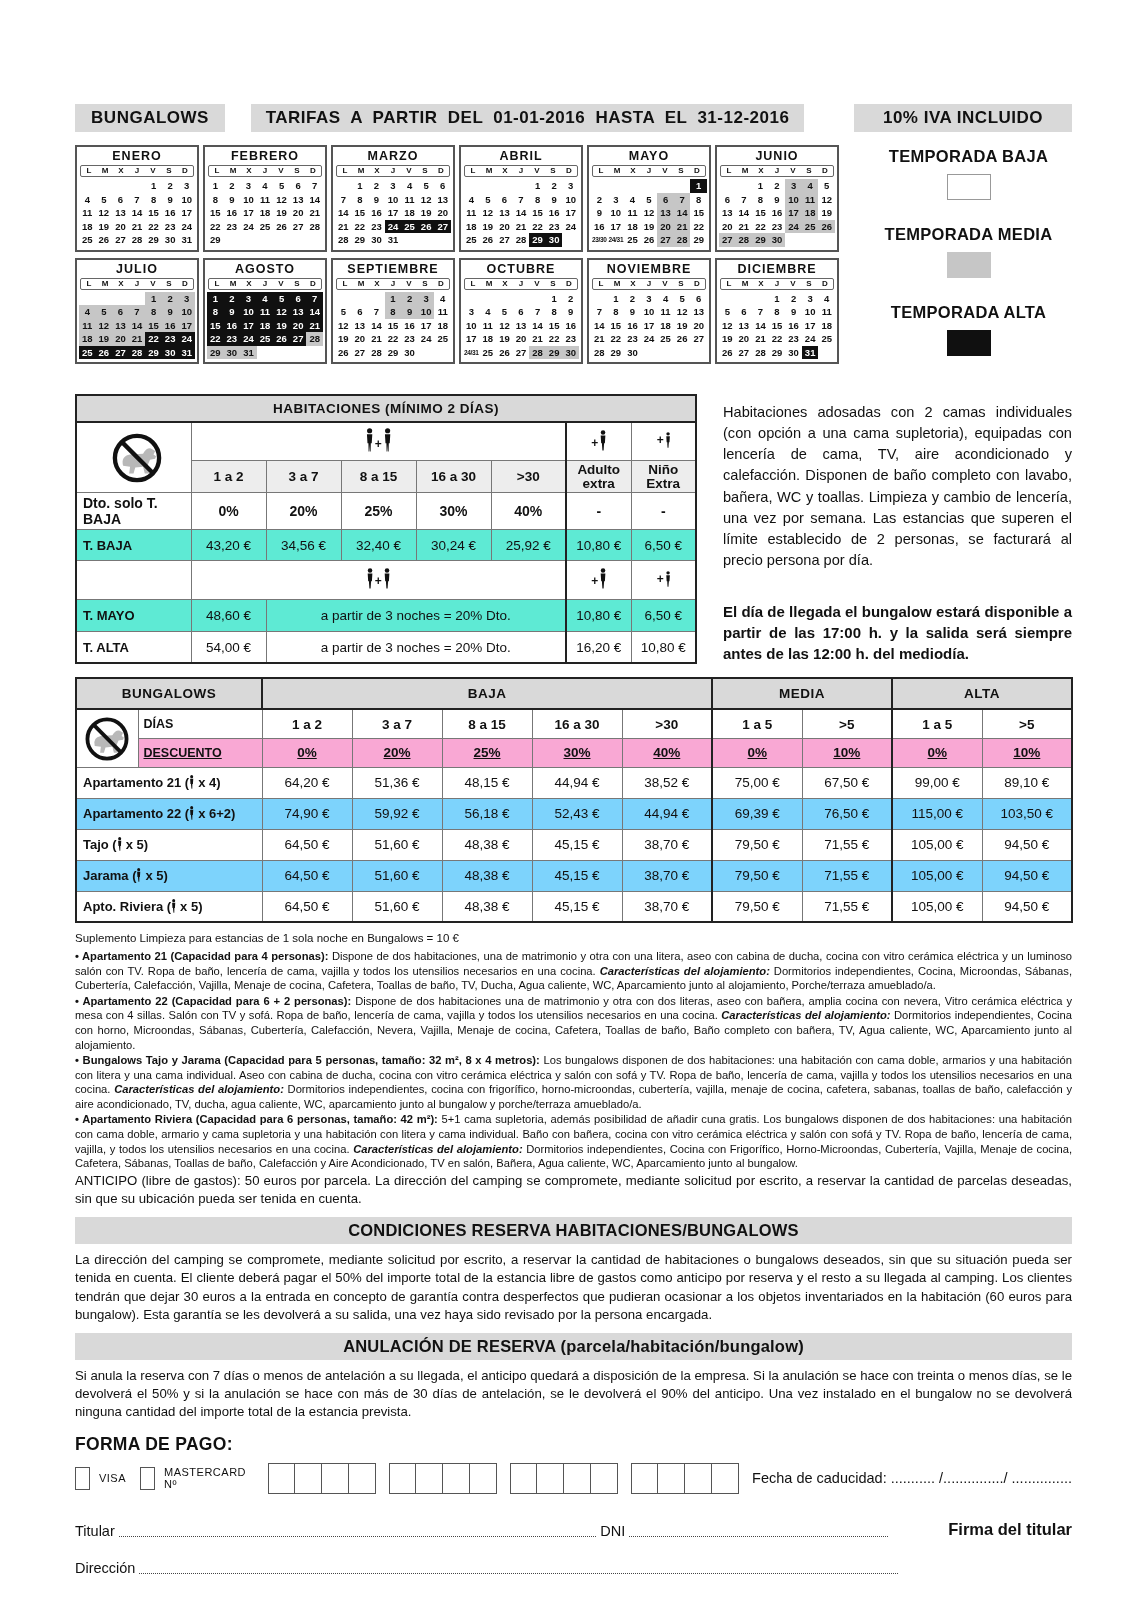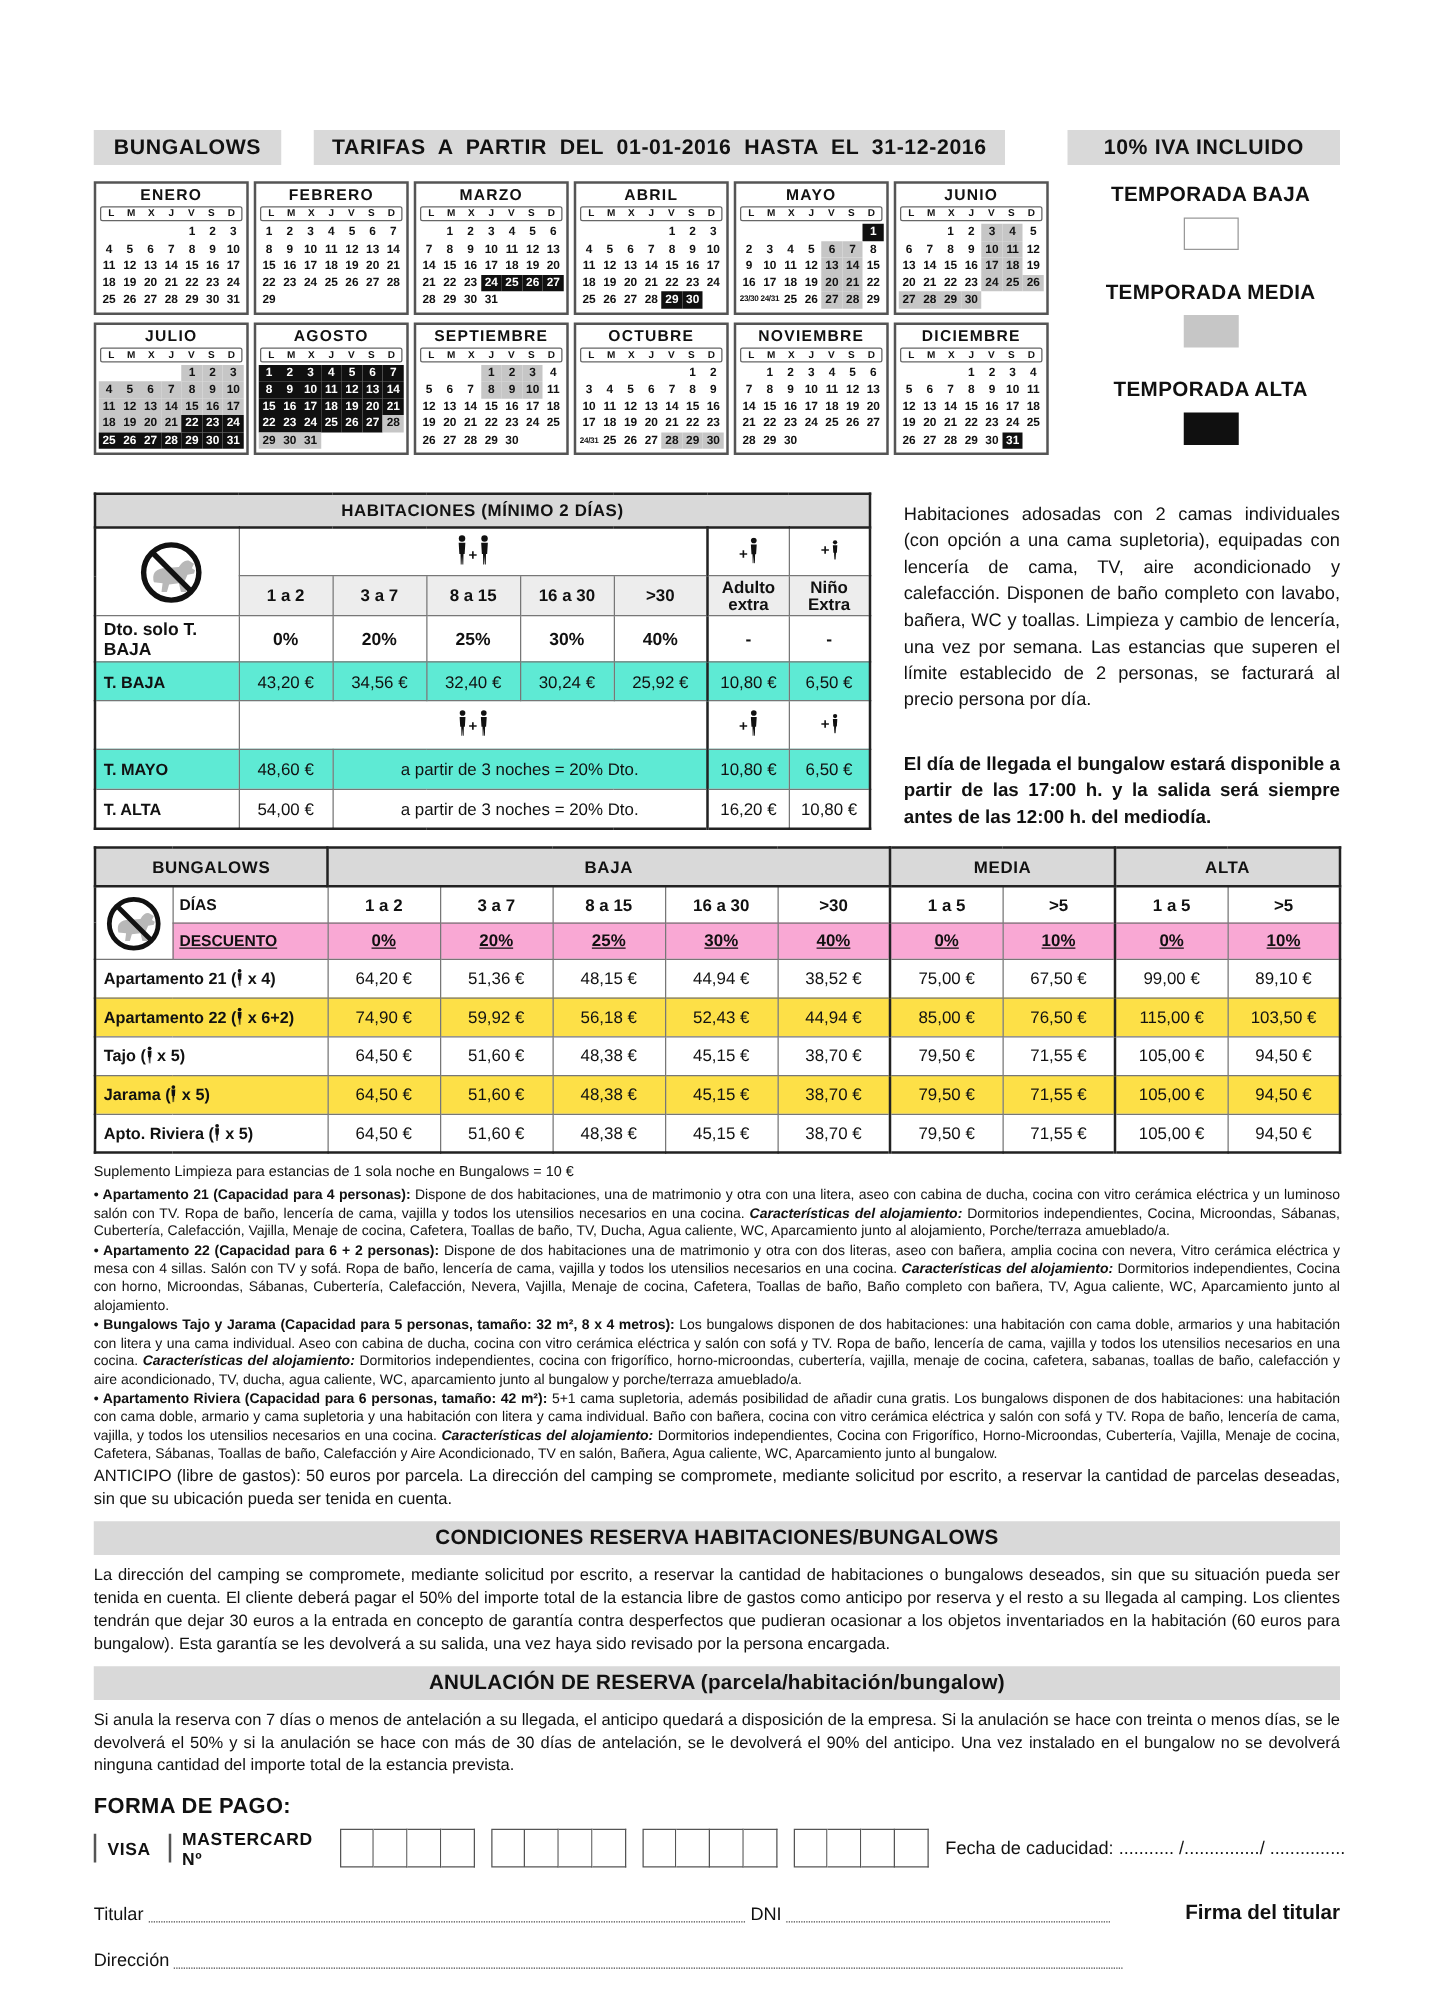--- a/index.html
+++ b/index.html
@@ -71,36 +71,36 @@
   
   .btab { width:997px; margin-top:13px; border:2px solid #222; table-layout:fixed; }
   .btab td { text-align:center; font-size:13.5px; }
   .btab .ttl td { border:2px solid #222; }
   .btab .subhdr td { font-weight:bold; height:29px; }
   .btab .subhdr td.rl { text-align:left; padding-left:5px; font-size:12.5px; }
   .btab tr.desc td { background:#f9a8d4;text-decoration:underline; }
   .btab .vsep { border-left:2px solid #222; }
   .btab tbody td { height:31px; }
   .btab tbody td.name { text-align:left; padding-left:6px; font-weight:bold; font-size:13px; }
-  .btab tbody tr.alt td { background:#fde047; }
+  .btab tbody tr.alt td { background:#7dd3fc; }
 
   
   .notes { margin-top:8px; font-size:11.2px; line-height:1.3; text-align:justify; }
   .notes .sup { margin-bottom:3px; font-size:11.5px; }
   .notes p { margin-bottom:1px; }
 
   
   .secbar { background:#d9d9d9; text-align:center; font-weight:bold; font-size:16.5px; padding:4px 0; margin:9px 0 7px; letter-spacing:.2px; }
   .secbody { font-size:13.2px; line-height:1.38; text-align:justify; }
 
   
   .paytitle { font-weight:bold; font-size:17.5px; margin:12px 0 8px; letter-spacing:.3px; }
   .payrow { display:flex; align-items:center; }
   .chk { width:23px; height:23px; border:1.5px solid #555; background:#fff; }
-  .paylab { font-size:14px; margin:0 14px 0 9px; letter-spacing:.5px;font-weight:bold; }
+  .paylab { font-size:11px; margin:0 14px 0 9px; letter-spacing:.5px; }
   .cards { display:flex; margin-left:8px; }
   .cgroup { display:flex; margin-right:13px; }
   .digit { width:27px; height:31px; border:1px solid #555; border-left:none; background:#fff; }
   .digit:first-child { border-left:1px solid #555; }
   .fecha { margin-left:auto; font-size:14.5px; white-space:nowrap; }
 
   .formline { display:flex; align-items:flex-end; margin-top:26px; font-size:14.5px; }
   .dots { border-bottom:1.8px dotted #444; height:15px; margin:0 4px 2px; }
   .grow { flex:1; }
   .firma { font-weight:bold; font-size:16.5px; width:180px; text-align:right; }
@@ -876,21 +876,21 @@
         <tr class="alt">
           <td class="name" colspan="2">Apartamento 22 (<span class="person tiny"><svg viewBox="0 0 10 26">
                 <circle cx="5" cy="3" r="2.8"></circle>
                 <path d="M2.1 6.8 H7.9 L7.3 16.5 H6.3 L6.1 25.5 H5.35 L5 18 L4.65 25.5 H3.9 L3.7 16.5 H2.7 Z"></path>
               </svg></span> x 6+2)</td>
           <td>74,90 €</td>
           <td>59,92 €</td>
           <td>56,18 €</td>
           <td>52,43 €</td>
           <td>44,94 €</td>
-          <td class="vsep">85,00 €</td>
+          <td class="vsep">69,39 €</td>
           <td>76,50 €</td>
           <td class="vsep">115,00 €</td>
           <td>103,50 €</td>
         </tr>
         <tr>
           <td class="name" colspan="2">Tajo (<span class="person tiny"><svg viewBox="0 0 10 26">
                 <circle cx="5" cy="3" r="2.8"></circle>
                 <path d="M2.1 6.8 H7.9 L7.3 16.5 H6.3 L6.1 25.5 H5.35 L5 18 L4.65 25.5 H3.9 L3.7 16.5 H2.7 Z"></path>
               </svg></span> x 5)</td>
           <td>64,50 €</td>

